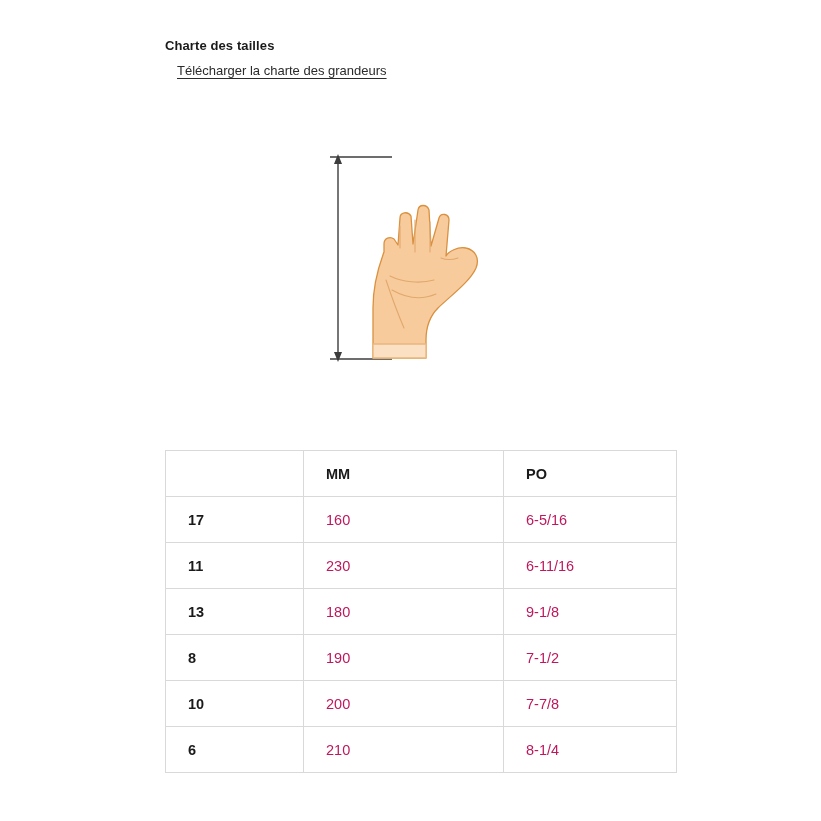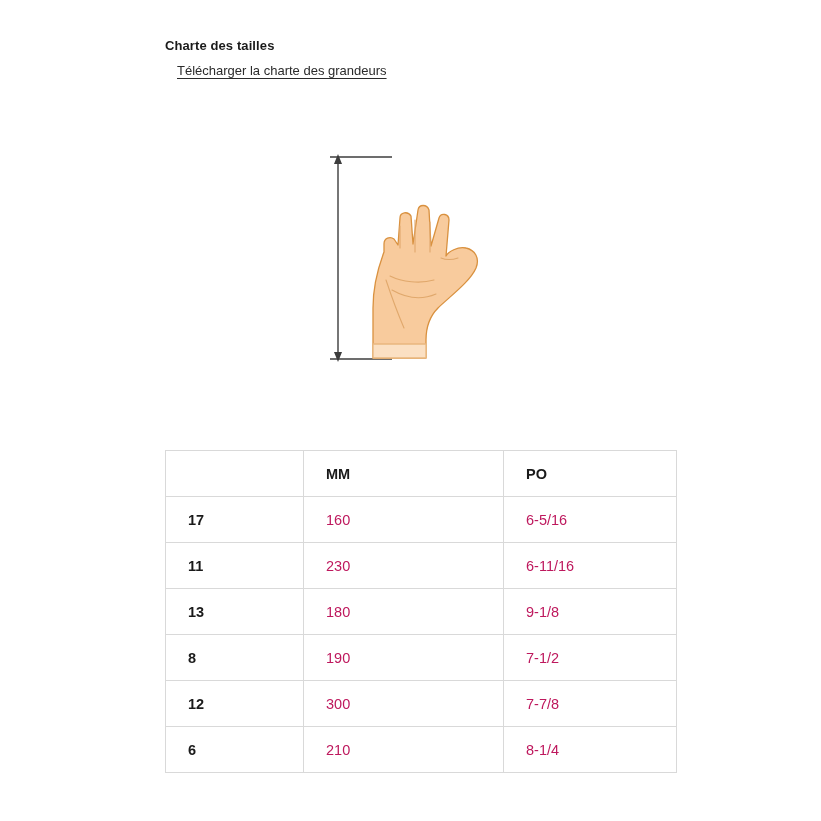--- a/index.html
+++ b/index.html
@@ -167,22 +167,22 @@
         <td class="size-cell">13</td>
         <td>180</td>
         <td>9-1/8</td>
       </tr>
       <tr>
         <td class="size-cell">8</td>
         <td>190</td>
         <td>7-1/2</td>
       </tr>
       <tr>
-        <td class="size-cell">12</td>
-        <td>300</td>
+        <td class="size-cell">10</td>
+        <td>200</td>
         <td>7-7/8</td>
       </tr>
       <tr>
         <td class="size-cell">6</td>
         <td>210</td>
         <td>8-1/4</td>
       </tr>
     </tbody>
   </table>
 

